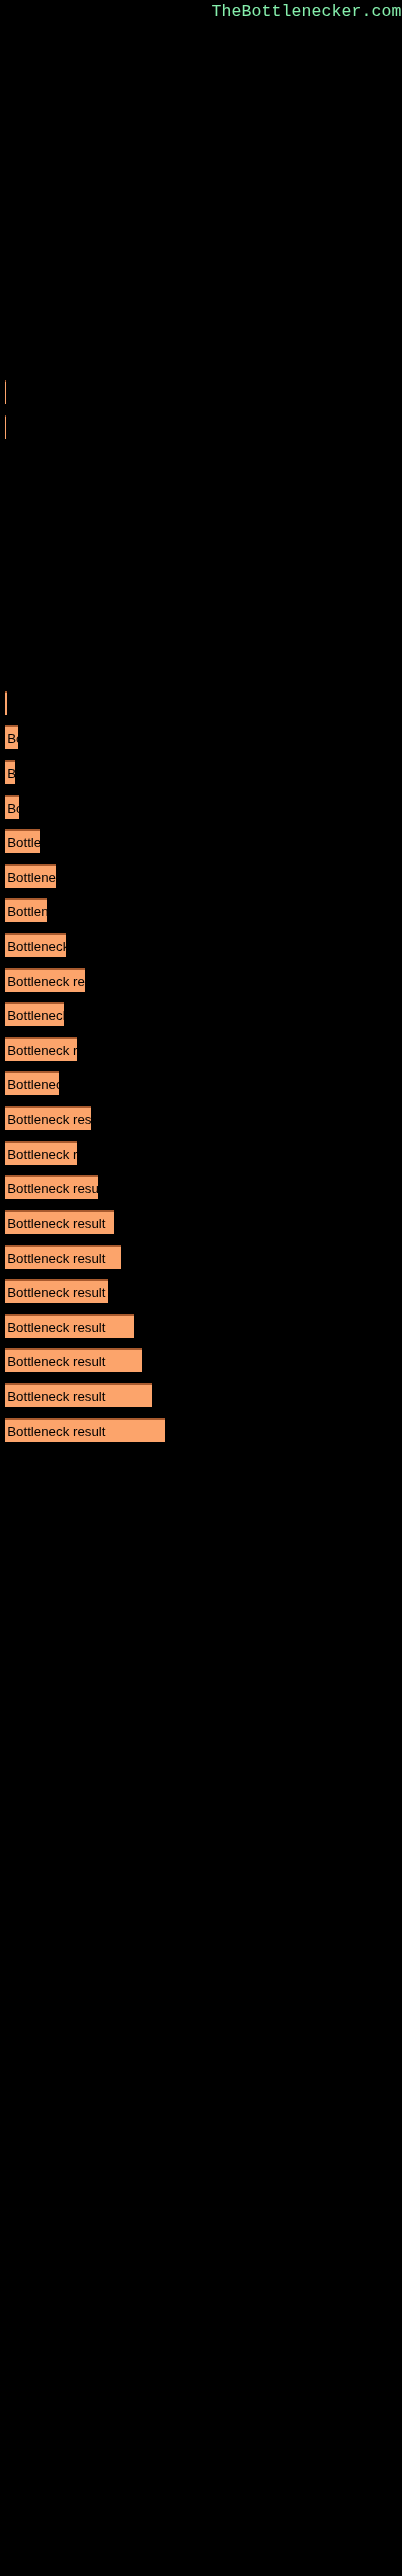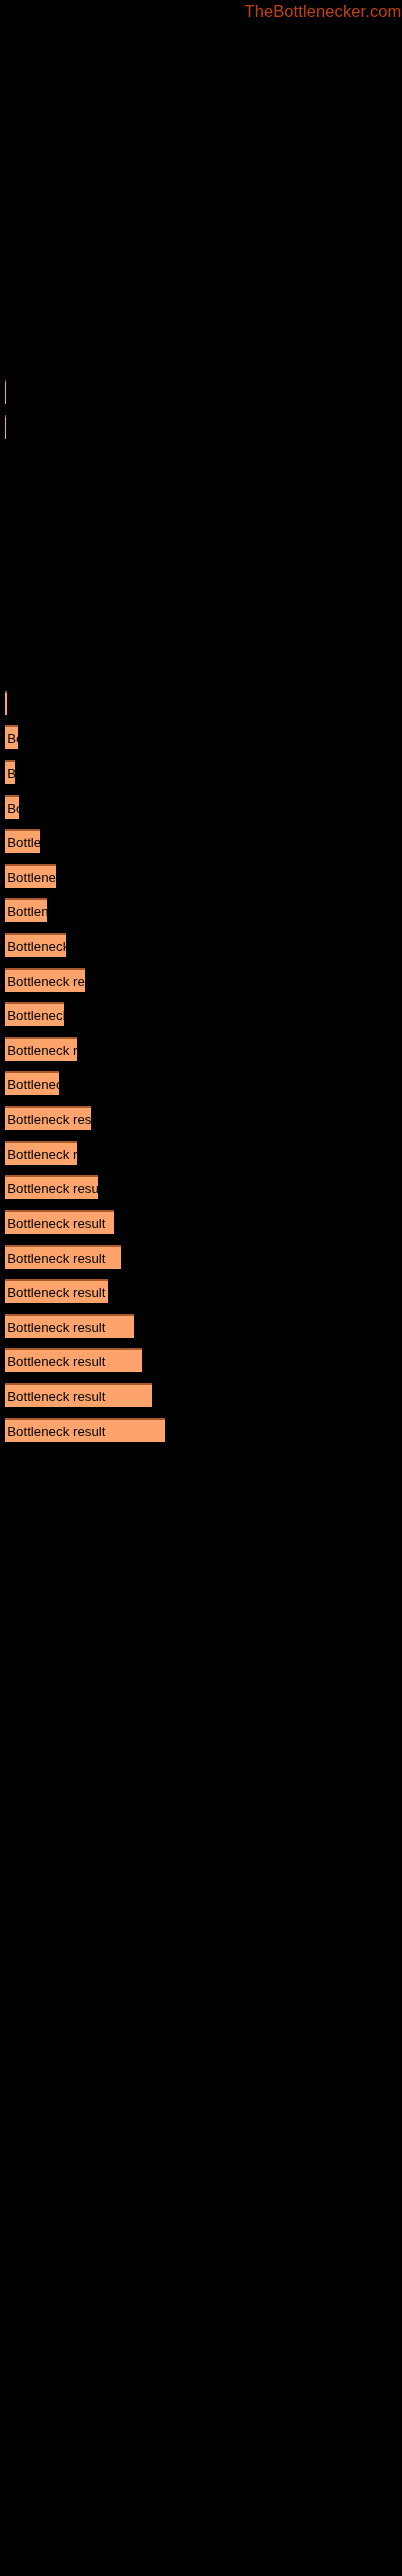--- a/index.html
+++ b/index.html
@@ -26,24 +26,24 @@
     background: #000000;
   }
 
   
   #watermark {
     position: absolute;
     right: 1.6px;
     top: 0.8px;
     font-size: 16.5px;
     line-height: 21px;
-    color: #c2410c;
+    color: #86efac;
     letter-spacing: 0.1px;
     white-space: nowrap;
-    font-family: Liberation Sans, sans-serif;
+    font-family: Liberation Mono, monospace;
   }
 
   
   #plot-area {
     position: absolute;
     left: 0;
     top: 0;
     width: 403px;
     height: 2576px;
   }

